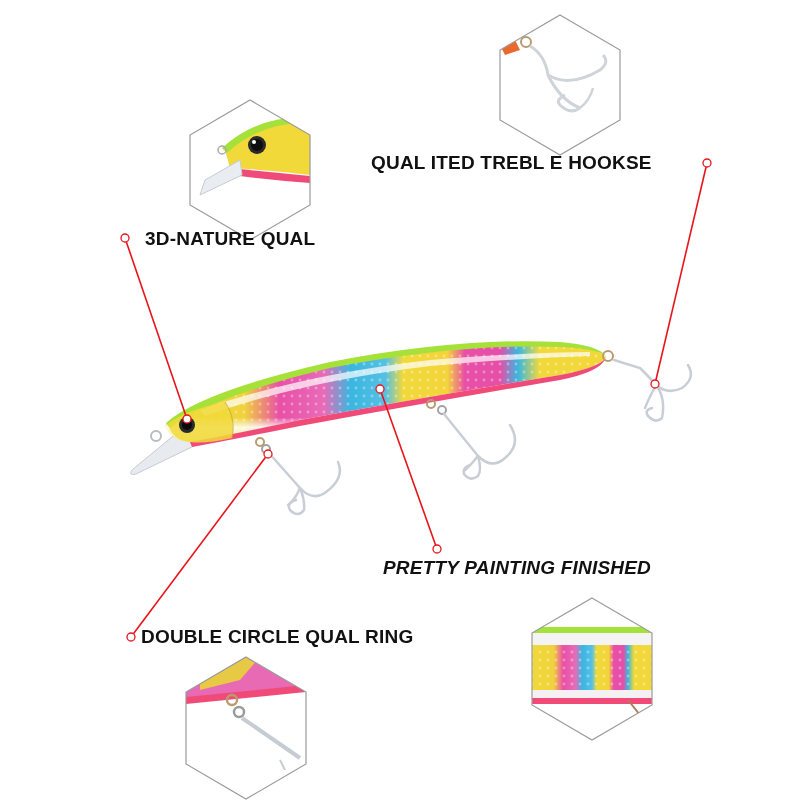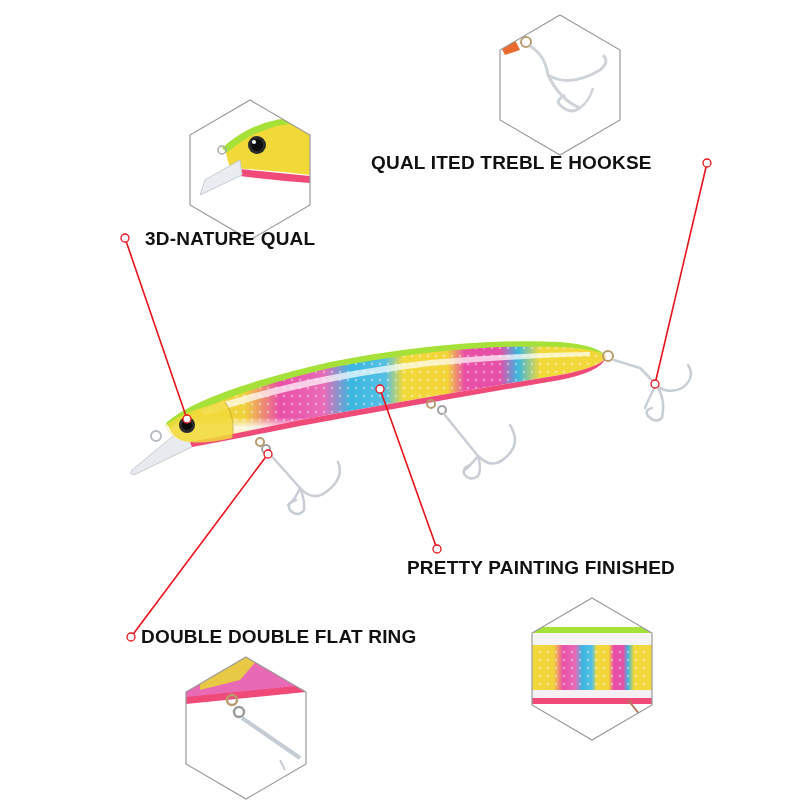--- a/index.html
+++ b/index.html
@@ -178,16 +178,16 @@
     </g>
     <g>
       <line x1="268" y1="454" x2="131" y2="637" stroke="#e8141c" stroke-width="1.6"></line>
       <circle cx="268" cy="454" r="4" fill="#fff" stroke="#e8141c" stroke-width="1.3"></circle>
       <circle cx="131" cy="637" r="4" fill="#fff" stroke="#e8141c" stroke-width="1.3"></circle>
     </g>
   </svg>
 
   <div class="label" style="left:371px; top:152px;">QUAL ITED TREBL E HOOKSE</div>
   <div class="label" style="left:145px; top:228px;">3D-NATURE QUAL</div>
-  <div class="label" style="left:407px; top:557px;">PRETTY PAINTING FINISHED</div>
-  <div class="label" style="left:141px; top:626px;">DOUBLE DOUBLE FLAT RING</div>
+  <div class="label" style="left:383px; top:557px;font-style:italic;">PRETTY PAINTING FINISHED</div>
+  <div class="label" style="left:141px; top:626px;">DOUBLE CIRCLE QUAL RING</div>
 
 </div>
 
 </body></html>

